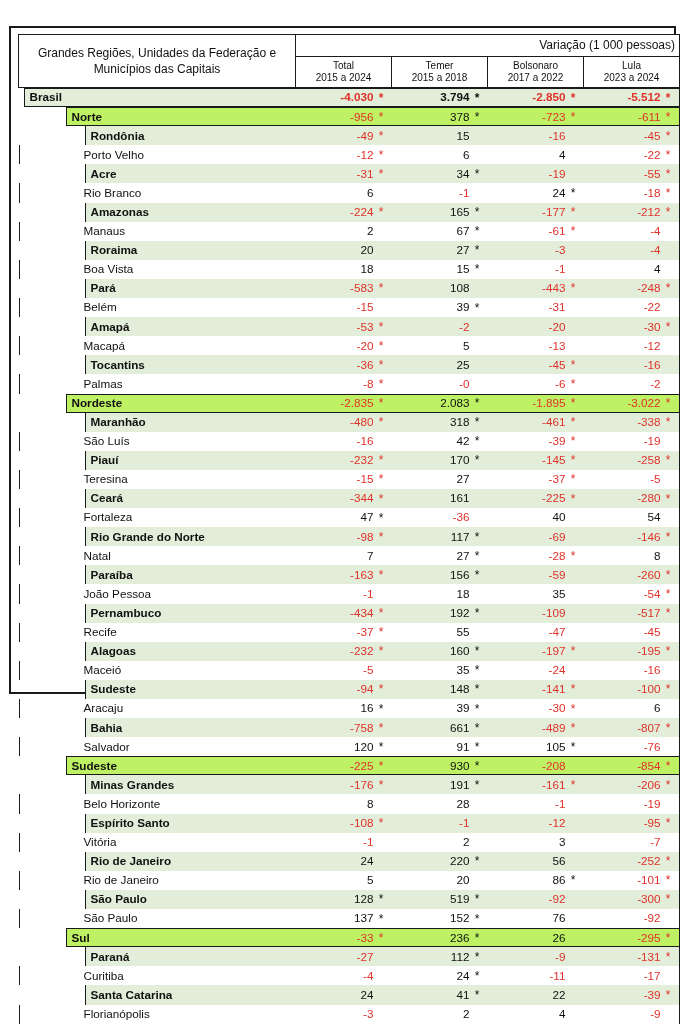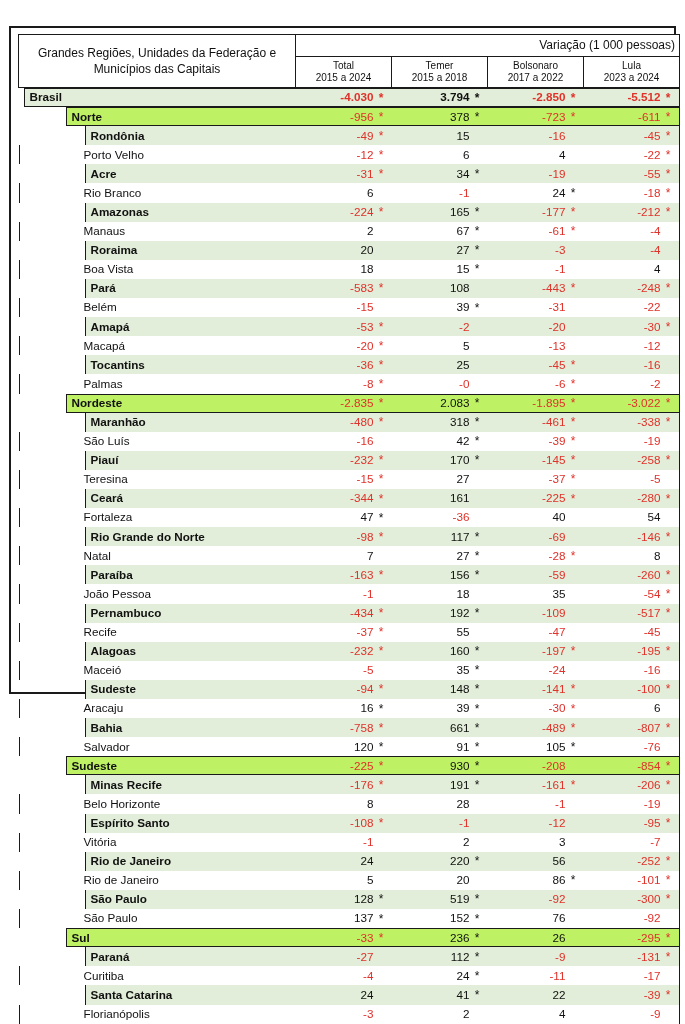--- a/index.html
+++ b/index.html
@@ -1195,21 +1195,21 @@
             </td>
             <td class="val last">
               <div class="vwrap">
                 <span class="num neg">-854</span>
                 <span class="sig neg">*</span>
               </div>
             </td>
           </tr>
           <tr class="r-state">
             <td class="stub">
-              <div class="band lvl-state">Minas Recife</div>
+              <div class="band lvl-state">Minas Grandes</div>
             </td>
             <td class="val">
               <div class="vwrap">
                 <span class="num neg">-176</span>
                 <span class="sig neg">*</span>
               </div>
             </td>
             <td class="val">
               <div class="vwrap">
                 <span class="num pos">191</span>

